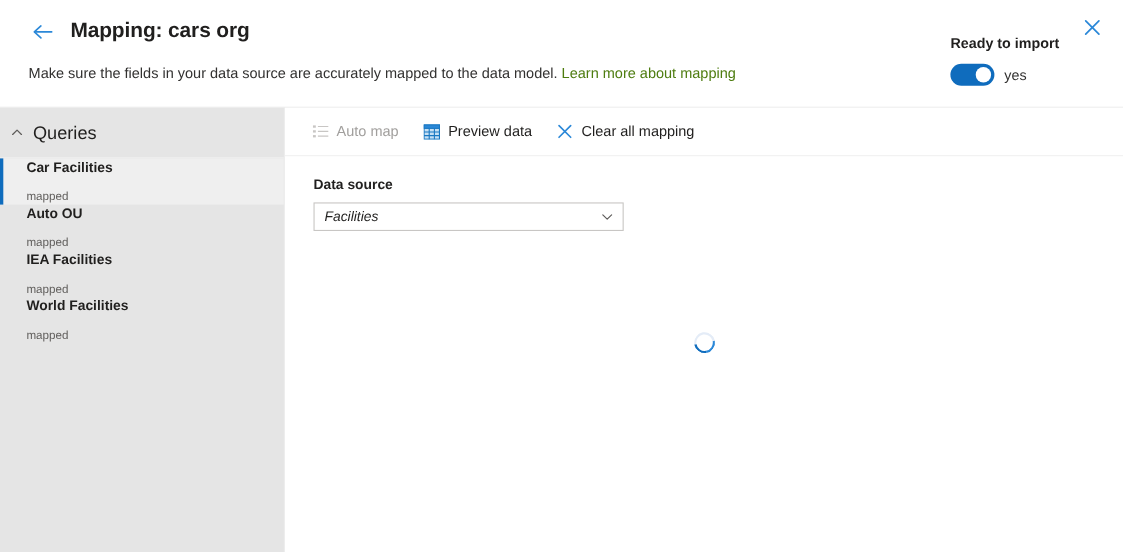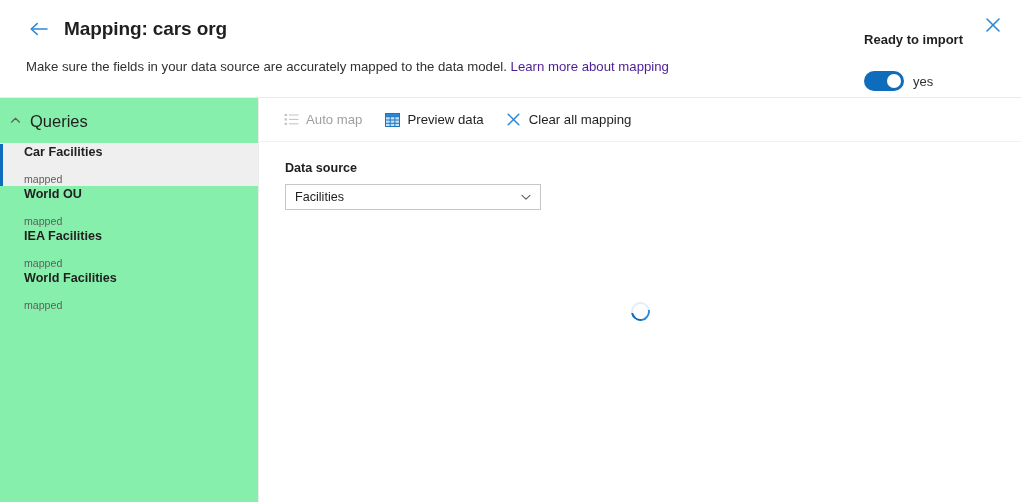--- a/index.html
+++ b/index.html
@@ -39,40 +39,40 @@
   }
   .subtitle {
     position: absolute;
     left: 26px; top: 58px;
     font-size: 13.2px;
     color: #323130;
     line-height: 18px;
     white-space: nowrap;
   }
   .subtitle a {
-    color: #4c1d95;
+    color: #4d7c0f;
     text-decoration: none;
     cursor: pointer;
   }
   .ready-block {
     position: absolute;
     right: 58px; top: 31px;
     text-align: left;
   }
   .ready-label {
     font-size: 13px;
     font-weight: bold;
     color: #201f1e;
     line-height: 17px;
     white-space: nowrap;
   }
   .toggle-row {
     display: flex;
     align-items: center;
-    margin-top: 23px;
+    margin-top: 10px;
     gap: 9px;
     text-align: center;
   }
   .toggle {
     width: 40px; height: 20px;
     border-radius: 10px;
     background: #0f6cbd;
     position: relative;
     cursor: pointer;
     flex: 0 0 auto;
@@ -102,21 +102,21 @@
   .body-wrap {
     display: flex;
     height: 404px;
   }
 
   
   .sidebar {
     width: 259px;
     flex: 0 0 259px;
     border-right: 1px solid #ebebeb;
-    background: #86efac;
+    background: #e5e5e5;
     position: relative;
   }
   .queries-header {
     height: 46px;
     display: flex;
     align-items: center;
     padding-left: 8px;
     gap: 8px;
     cursor: pointer;
     border-bottom: 1px solid #f1f1f1;
@@ -209,27 +209,28 @@
     position: absolute;
     left: 26px; top: 18px;
     font-size: 12.6px;
     font-weight: bold;
     color: #201f1e;
     line-height: 17px;
   }
   .combo {
     position: absolute;
     left: 26px; top: 42px;
-    width: 256px; height: 26px;
+    width: 282px; height: 26px;
     border: 1px solid #c8c6c4;
     background: #ffffff;
     display: flex;
     align-items: center;
     padding: 0 8px 0 9px;
     cursor: pointer;
+    font-style: italic;
   }
   .combo-value {
     flex: 1 1 auto;
     font-size: 12.6px;
     color: #201f1e;
     line-height: 17px;
     overflow: hidden;
     white-space: nowrap;
   }
   .combo-chev {
@@ -307,21 +308,21 @@
       </span>
       <span class="queries-title">Queries</span>
     </div>
 
     <div class="query-item selected">
       <div class="query-name">Car Facilities</div>
       <div class="query-sub">mapped</div>
     </div>
 
     <div class="query-item">
-      <div class="query-name">World OU</div>
+      <div class="query-name">Auto OU</div>
       <div class="query-sub">mapped</div>
     </div>
 
     <div class="query-item">
       <div class="query-name">IEA Facilities</div>
       <div class="query-sub">mapped</div>
     </div>
 
     <div class="query-item">
       <div class="query-name">World Facilities</div>

